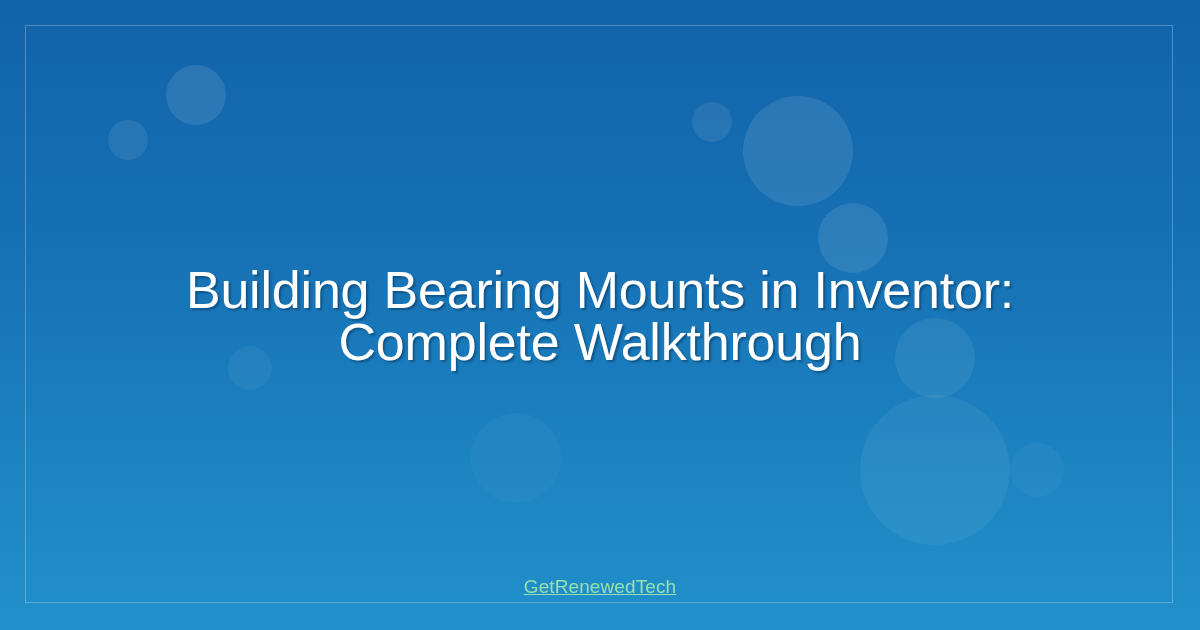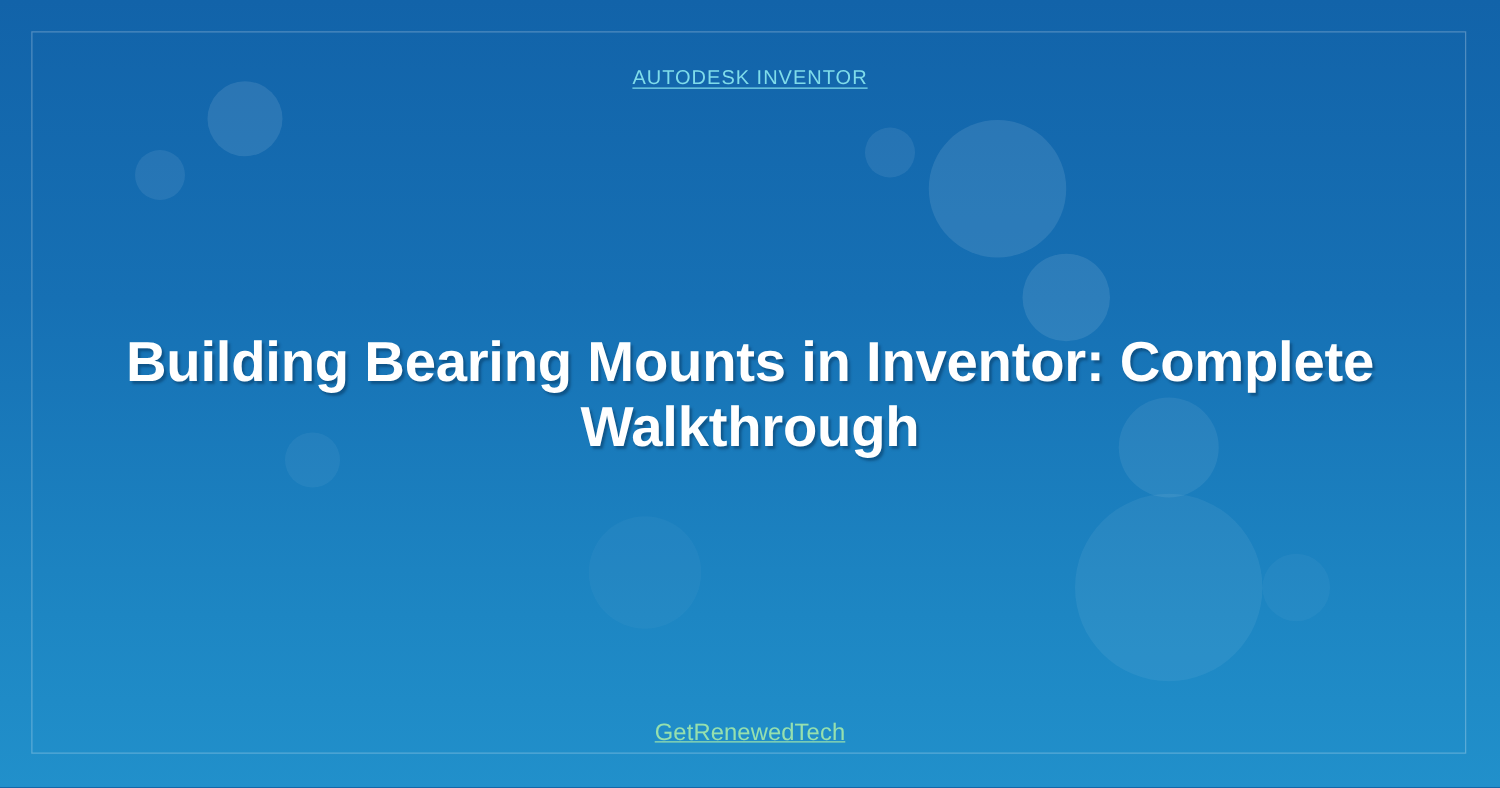--- a/index.html
+++ b/index.html
@@ -71,23 +71,23 @@
     position: absolute;
     top: 264px;
     left: 0;
     right: 0;
     padding: 0 92px;
     box-sizing: border-box;
     text-align: center;
   }
   #title {
     margin: 0;
-    font-size: 45px;
+    font-size: 52px;
     line-height: 52px;
-    font-weight: bold;
+    font-weight: normal;
     color: #ffffff;
     letter-spacing: -0.2px;
     text-shadow: 2px 2px 2px rgba(0, 38, 72, 0.42);
   }
 
   #footer {
     position: absolute;
     bottom: 32px;
     left: 0;
     right: 0;
@@ -114,21 +114,20 @@
       <div class="bubble" style="left: 895px; top: 318px; width: 80px; height: 80px; background: rgb(255, 255, 255); opacity: 0.07;"></div>
       <div class="bubble" style="left: 471px; top: 413px; width: 90px; height: 90px; background: rgb(255, 255, 255); opacity: 0.03;"></div>
       <div class="bubble" style="left: 860px; top: 395px; width: 150px; height: 150px; background: rgb(255, 255, 255); opacity: 0.06;"></div>
       <div class="bubble" style="left: 1010px; top: 443px; width: 54px; height: 54px; background: rgb(255, 255, 255); opacity: 0.04;"></div>
     </div>
 
   <div id="frame"></div>
 
   <div id="content">
 
-    <div id="eyebrow">AUTODESK INVENTOR</div>
 
     <div id="title-wrap">
       <h1 id="title">Building Bearing Mounts in Inventor: Complete Walkthrough</h1>
     </div>
 
     <div id="footer">GetRenewedTech</div>
 
   </div>
 </div>
 

